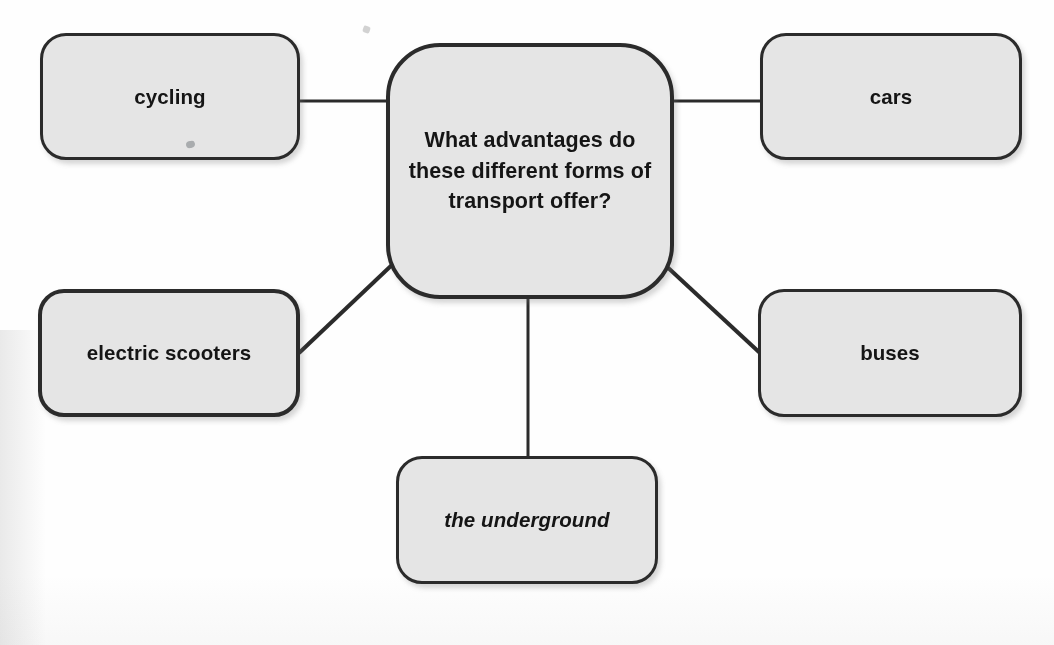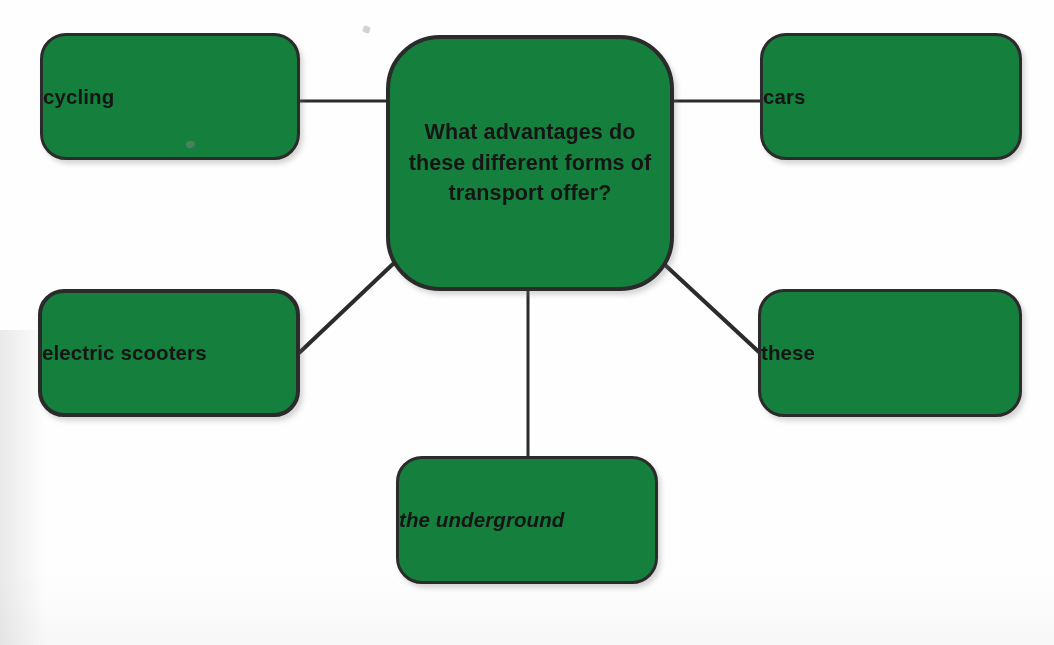--- a/index.html
+++ b/index.html
@@ -48,40 +48,40 @@
     position: absolute;
     left: 0;
     top: 0;
     width: 1054px;
     height: 645px;
   }
 
   .node {
     position: absolute;
     box-sizing: border-box;
-    background: #15803d;
+    background: #e5e5e5;
     border: 3px solid #2b2b2b;
     border-radius: 26px;
     display: flex;
     align-items: center;
-    justify-content: flex-start;
+    justify-content: center;
     text-align: center;
     box-shadow: 3px 4px 5px rgba(120,120,120,0.30);
   }
 
   .node-label {
     font-weight: bold;
     color: #151515;
     letter-spacing: 0.1px;
   }
 
   
   #node-center {
     left: 386px;
-    top: 35px;
+    top: 43px;
     width: 288px;
     height: 256px;
     border-radius: 54px;
     border-width: 4px;
     padding: 0 14px;
   }
   #node-center .node-label {
     font-size: 21.5px;
     line-height: 1.43;
   }
@@ -174,21 +174,21 @@
 
   <div class="node branch" id="node-cars">
     <span class="node-label">cars</span>
   </div>
 
   <div class="node branch" id="node-electric-scooters">
     <span class="node-label">electric scooters</span>
   </div>
 
   <div class="node branch" id="node-buses">
-    <span class="node-label">these</span>
+    <span class="node-label">buses</span>
   </div>
 
   <div class="node branch" id="node-the-underground">
     <span class="node-label">the underground</span>
   </div>
 
   <div class="artifact" id="artifact-top"></div>
   <div class="artifact" id="artifact-cycling"></div>
 
 </div>

